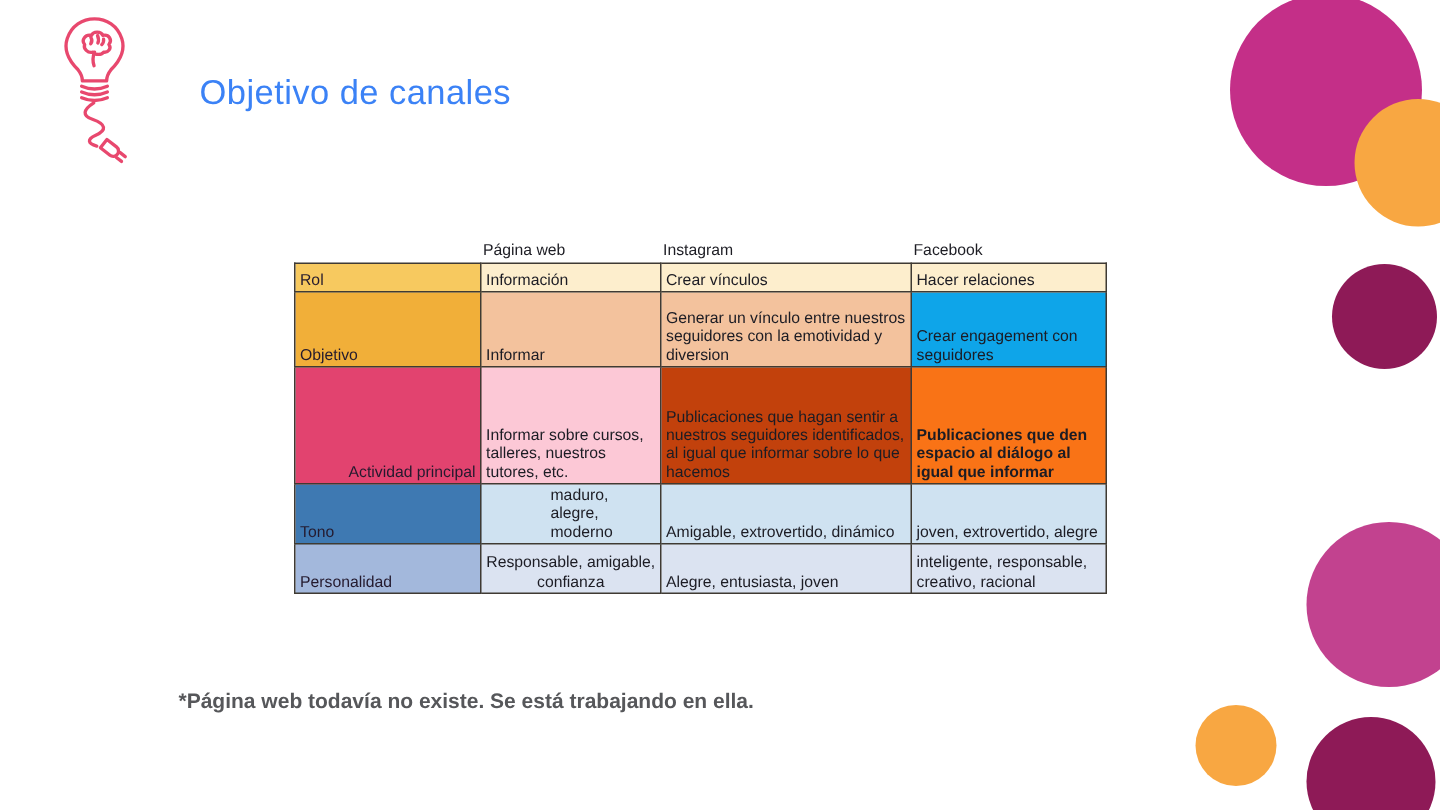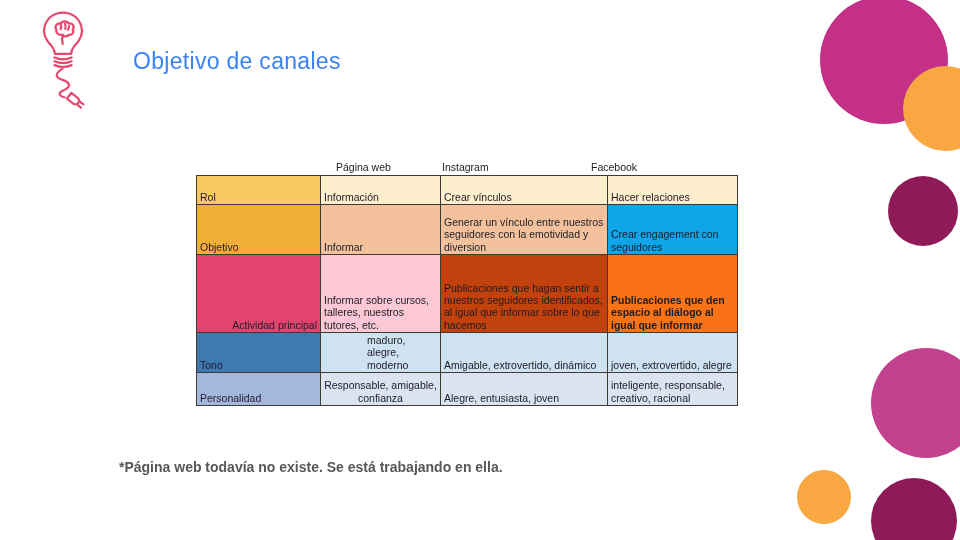--- a/index.html
+++ b/index.html
@@ -20,30 +20,30 @@
 
   .title{
     position:absolute;left:133px;top:48px;z-index:2;
     font-size:23px;font-weight:400;color:#3b82f6;letter-spacing:.3px;margin:0;
   }
 
   .table-area{position:absolute;left:196px;top:161px;z-index:2;width:545px;}
   .col-head{
     position:absolute;top:0;font-size:10.5px;color:#1d1d24;line-height:13px;white-space:nowrap;
   }
-  .ch-1{left:140px;} .ch-2{left:246px;} .ch-3{left:395px;}
+  .ch-1{left:126px;} .ch-2{left:246px;} .ch-3{left:413px;}
 
   table.matrix{border-collapse:collapse;margin-top:14px;table-layout:fixed;}
   .matrix th,.matrix td{
     border:1px solid #3f3a33;vertical-align:bottom;text-align:left;
     padding:1px 3px 1px 3px;font-size:10.5px;line-height:1.18;
     font-weight:400;color:#1c1c24;word-wrap:break-word;
   }
   .matrix th{color:#241a2e;}
-  tr.r0{height:29px;} tr.r1{height:50px;} tr.r2{height:78px;} tr.r3{height:33px;} tr.r4{height:33px;}
+  tr.r0{height:19px;} tr.r1{height:50px;} tr.r2{height:78px;} tr.r3{height:33px;} tr.r4{height:33px;}
 
   .footnote{
     position:absolute;left:119px;top:459px;z-index:2;
     font-size:14px;font-weight:700;color:#56575a;white-space:nowrap;margin:0;
   }
 </style>
 </head>
 <body>
 
 <div class="circle c-top-magenta"></div>

